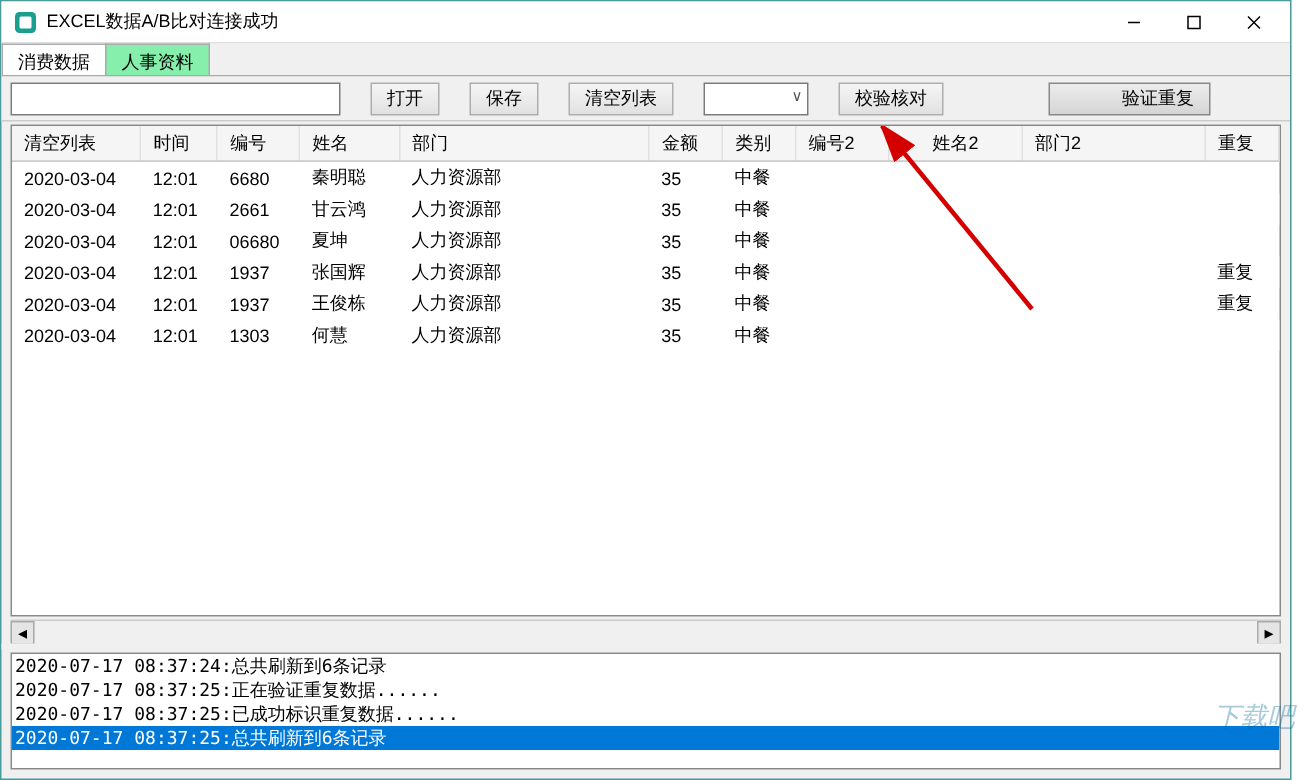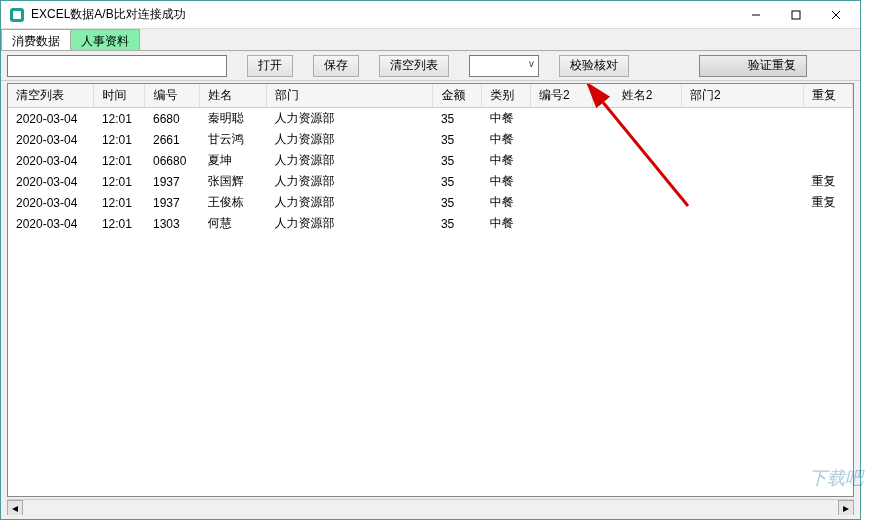--- a/index.html
+++ b/index.html
@@ -194,15 +194,21 @@
     </svg>
   </div>
 
   <div class="scrollbar-h">
     <div class="scroll-btn">◂</div>
     <div class="scroll-btn">▸</div>
   </div>
 
   <div class="sep"></div>
 
+  <div class="log" id="log">
+      <div class="log-line">2020-07-17 08:37:24:总共刷新到6条记录</div>
+      <div class="log-line">2020-07-17 08:37:25:正在验证重复数据......</div>
+      <div class="log-line">2020-07-17 08:37:25:已成功标识重复数据......</div>
+      <div class="log-line selected">2020-07-17 08:37:25:总共刷新到6条记录</div>
+    </div>
 
   <div class="watermark">下载吧</div>
 </div>
 
 </body></html>

